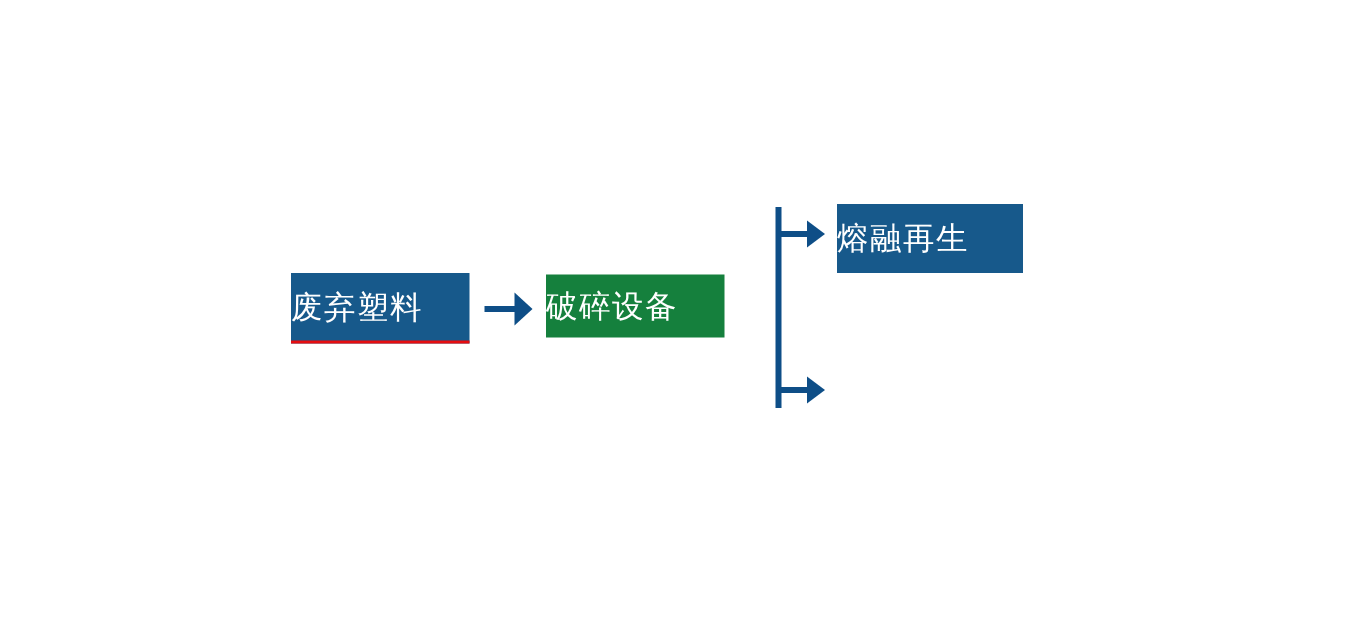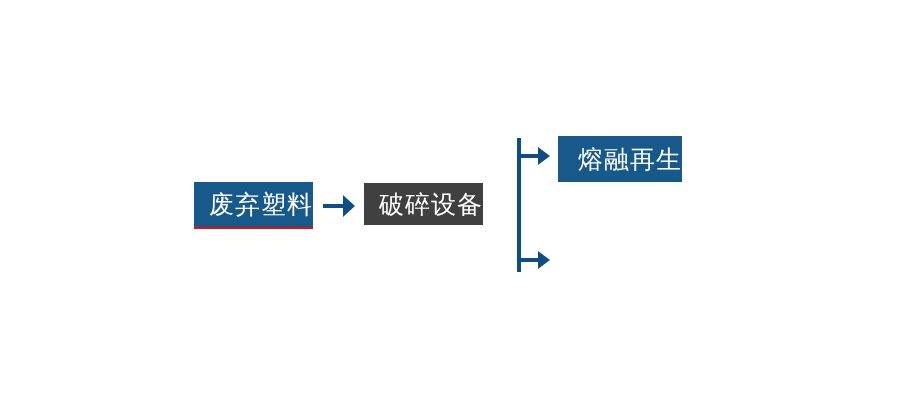--- a/index.html
+++ b/index.html
@@ -20,29 +20,29 @@
     left: 0;
     top: 0;
     width: 900px;
     height: 411px;
     pointer-events: none;
   }
   .node {
     position: absolute;
     display: flex;
     align-items: center;
-    justify-content: flex-end;
+    justify-content: flex-start;
     color: #ffffff;
-    font-size: 25px;
+    font-size: 21px;
     letter-spacing: 1px;
     font-weight: 400;
     white-space: nowrap;
   }
   .node-blue { background: #17598B; }
-  .node-red  { background: #404040; }
+  .node-red  { background: #15803d; }
 
   .node-source {
     left: 194px; top: 182px;
     width: 119px; height: 45px;
     border-bottom: 2px solid #E60D10;
     font-family: Liberation Serif, serif;
   }
   .node-process {
     left: 364px; top: 183px;
     width: 119px; height: 42px;

